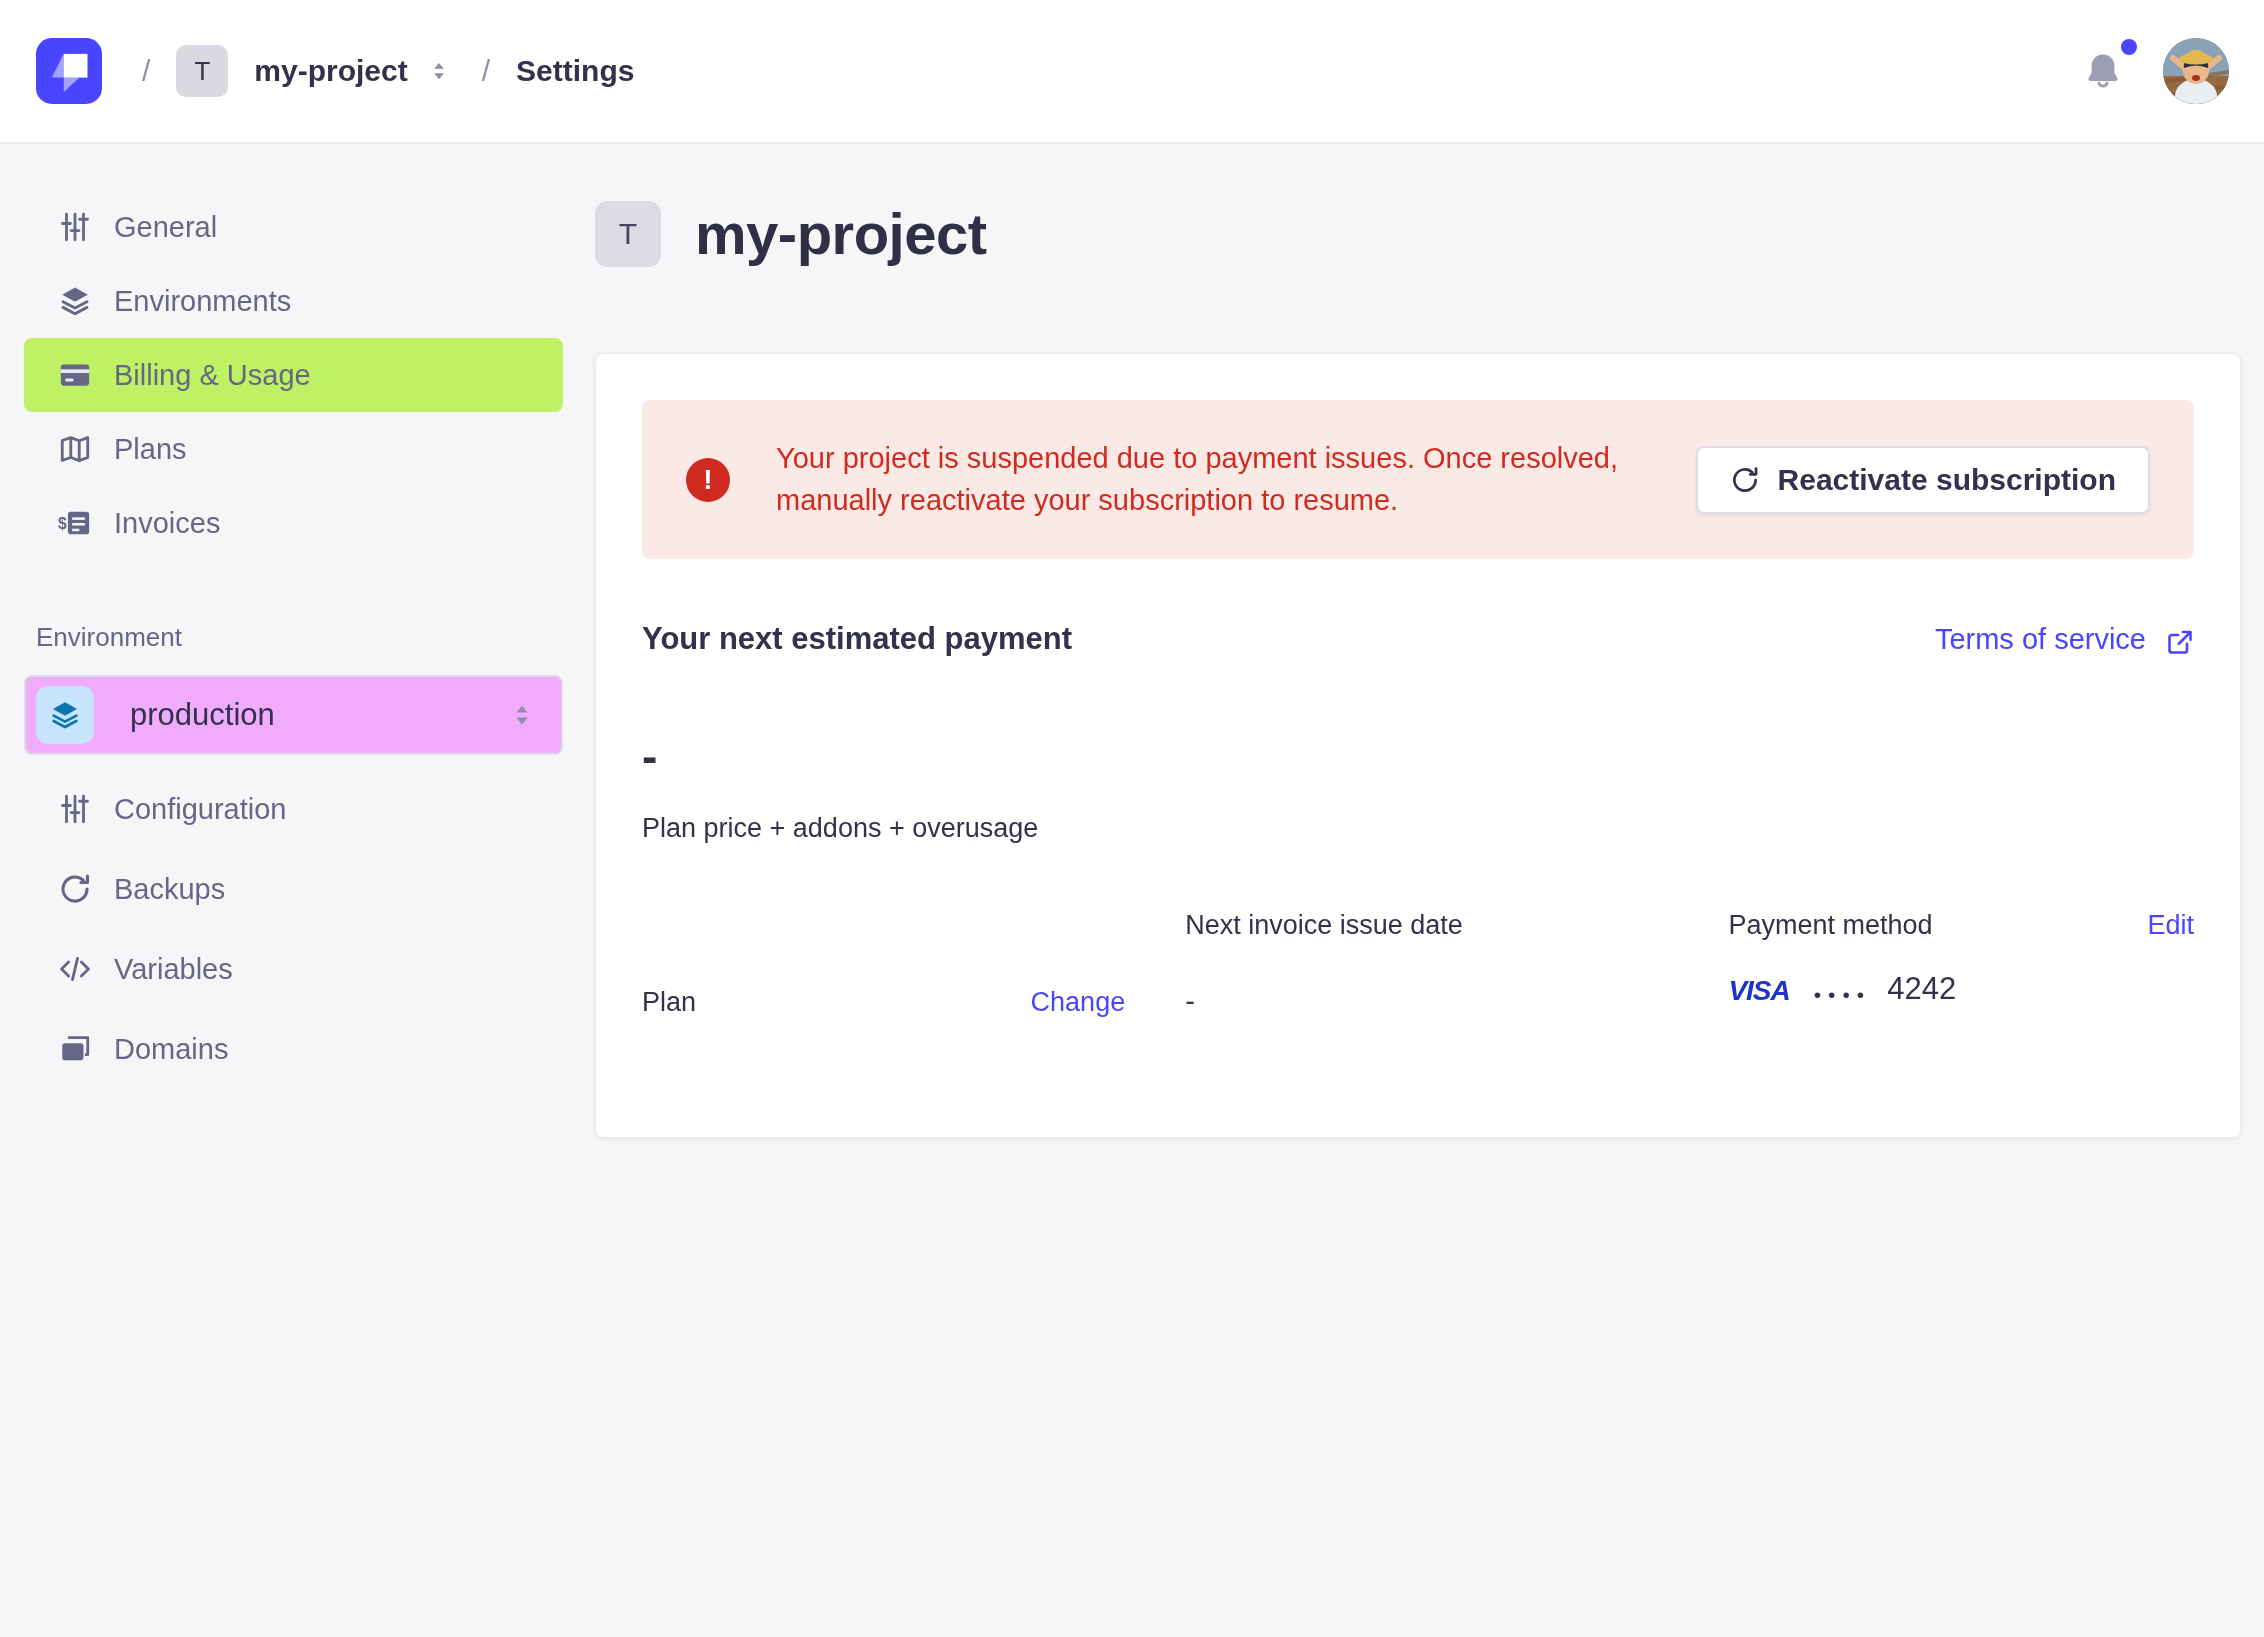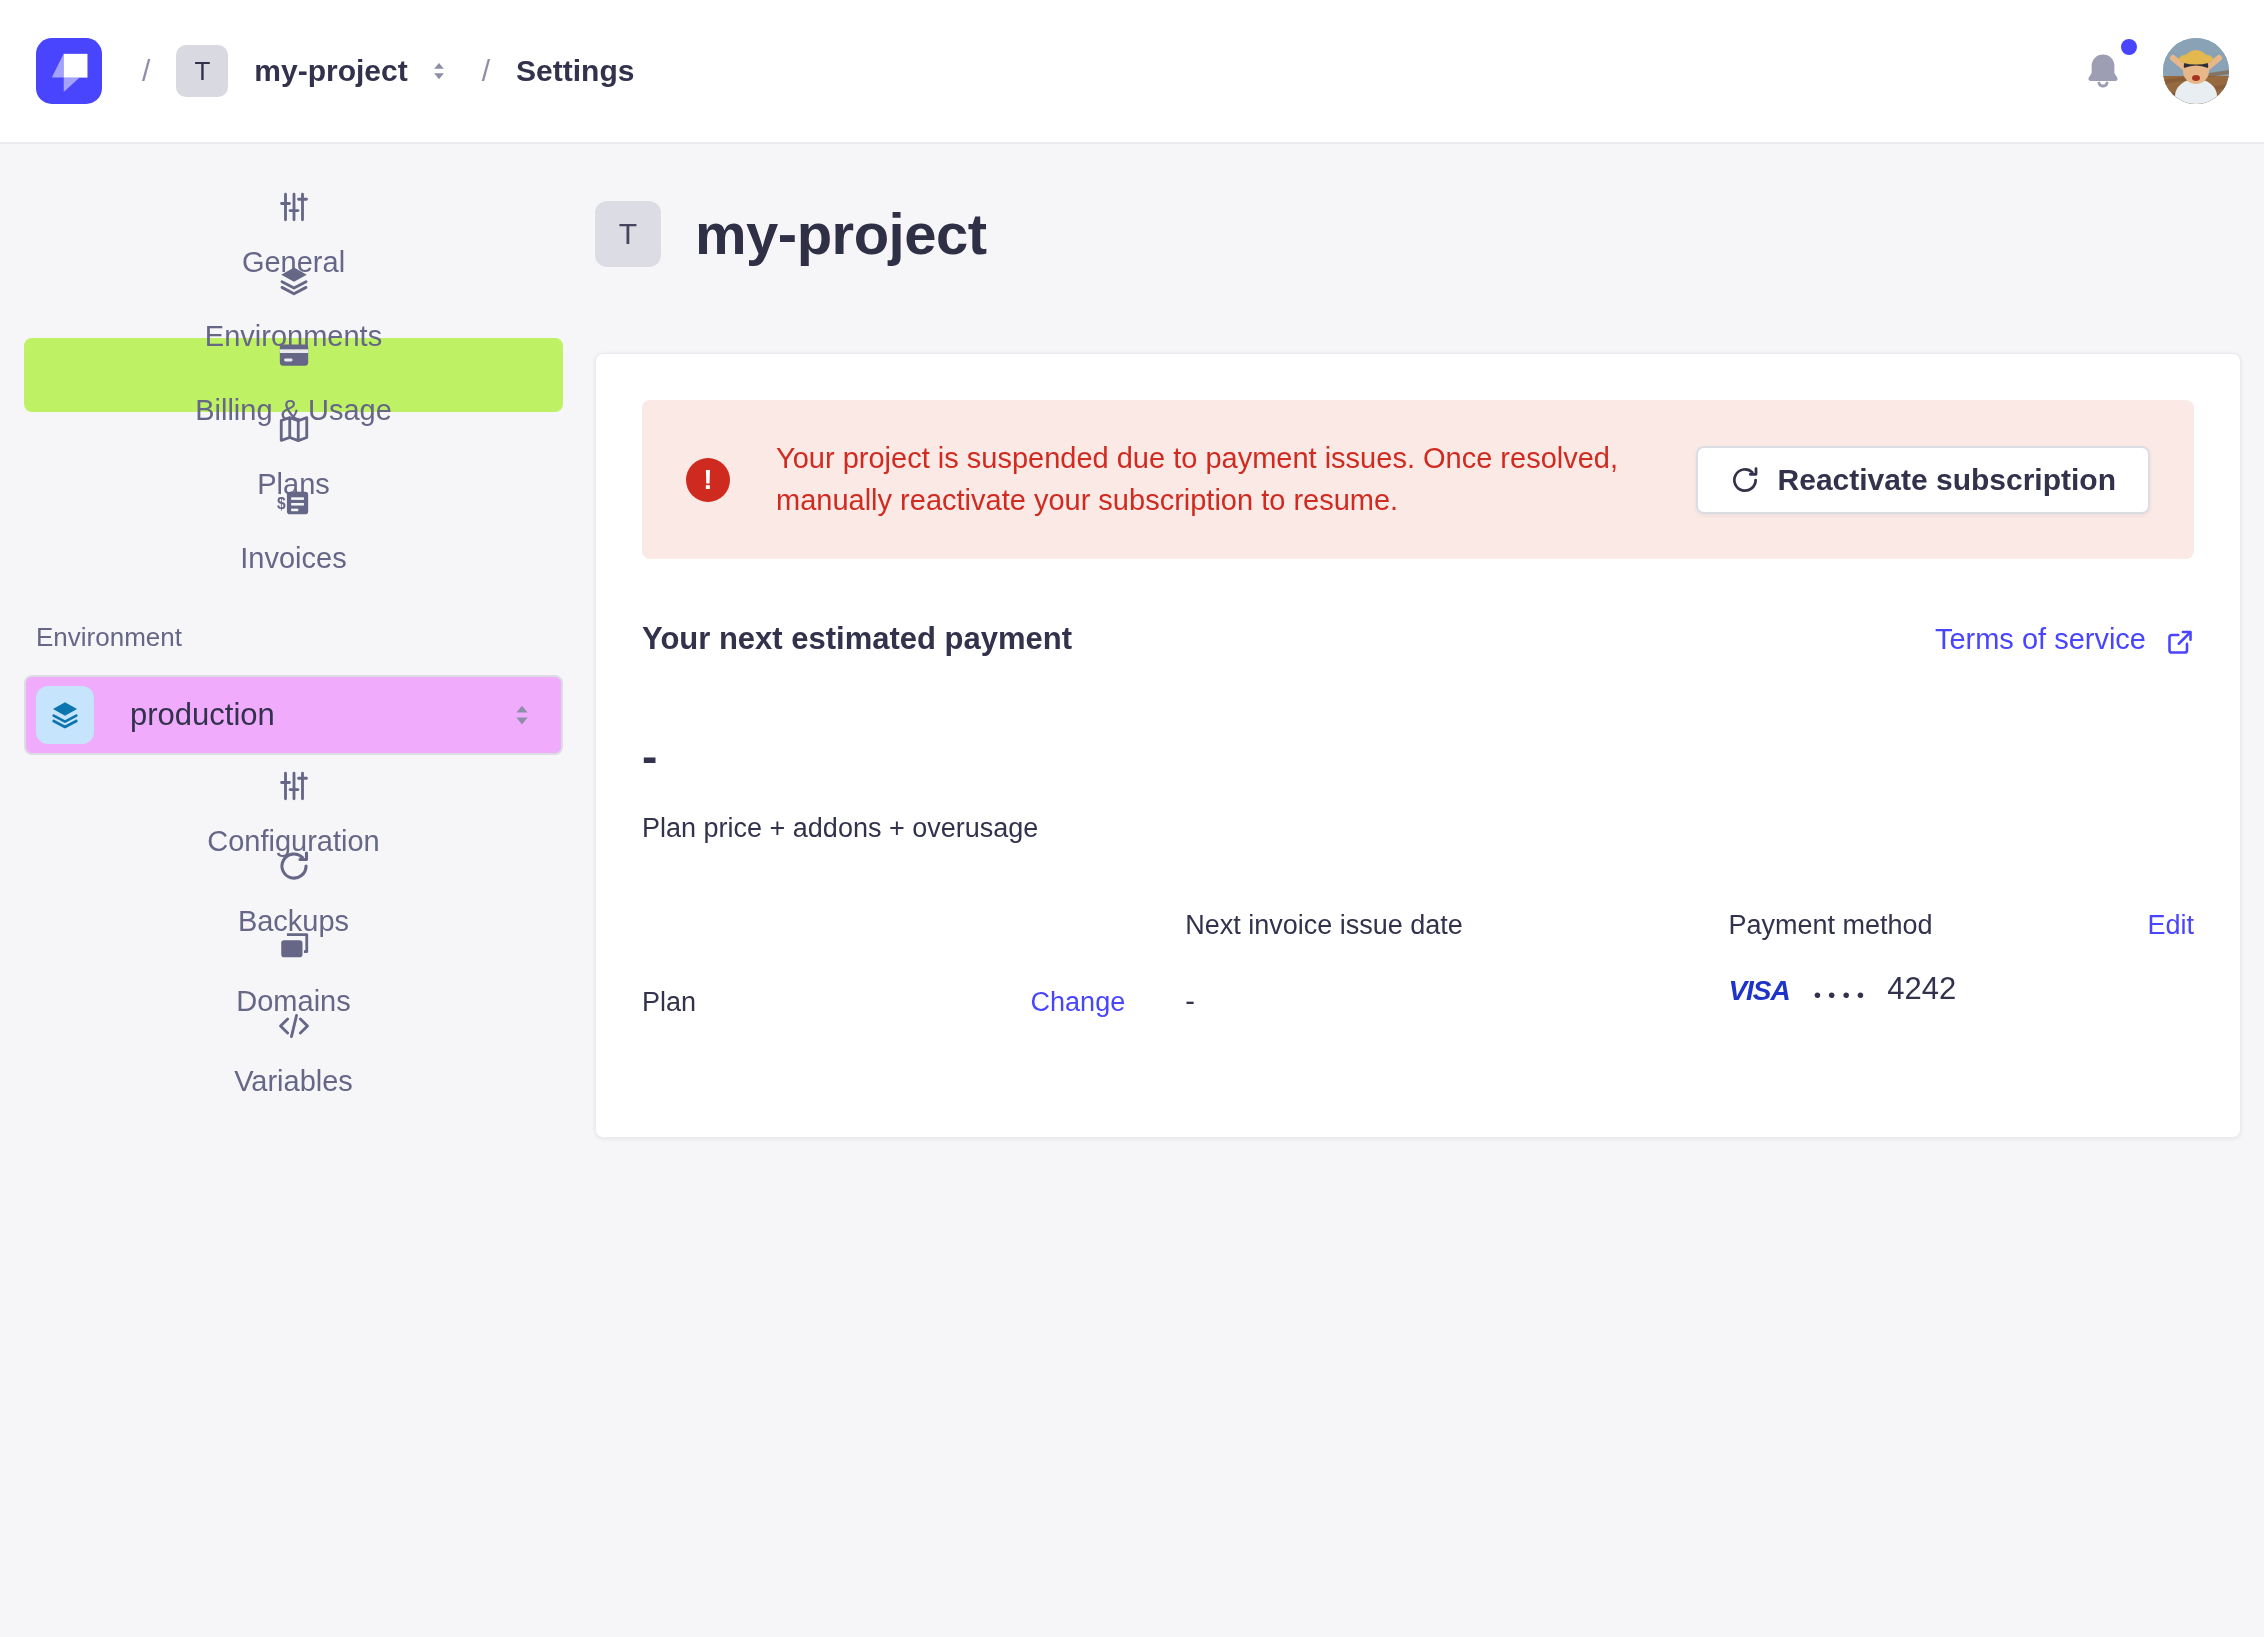--- a/index.html
+++ b/index.html
@@ -35,21 +35,21 @@
 
   
   .page-body { display:flex; height:1492px; }
   .sidebar { width:587px; flex:none; padding:46px 24px 0 24px; }
   .main { flex:1; padding:56px 24px 0 8px; }
 
   
   .nav-item {
     height:74px; display:flex; align-items:center; gap:22px;
     padding:0 34px; border-radius:8px; cursor:pointer;
-    color:#666687; font-size:29px; font-weight:500;flex-direction:column;
+    color:#666687; font-size:29px; font-weight:500;
   }
   .nav-item.selected { background:#bef264; }
   .nav-item .icn { width:34px; height:34px; flex:none; }
   .env-label { margin:62px 12px 0 12px; font-size:26px; color:#666687; font-weight:400; }
   .env-select {
     margin-top:22px; height:80px; background:#f0abfc;
     border:2px solid #dcdce4; border-radius:8px;
     display:flex; align-items:center; padding:0 24px 0 10px; cursor:pointer;
   }
   .env-chip {
@@ -260,31 +260,31 @@
           <span>Configuration</span>
         </div>
         <div class="nav-item">
           <svg class="icn" viewBox="0 0 24 24" fill="none" stroke="currentColor" stroke-width="2.2" stroke-linecap="round">
             <path d="M20.5 12a8.5 8.5 0 1 1-2.6-6.1"></path>
             <path d="M20.8 2.8v4.6h-4.6" stroke-linejoin="round"></path>
           </svg>
           <span>Backups</span>
         </div>
         <div class="nav-item">
+          <svg class="icn" viewBox="0 0 24 24" fill="none" stroke="currentColor" stroke-width="2" stroke-linecap="round" stroke-linejoin="round">
+            <path d="M7.5 7L2.5 12l5 5M16.5 7l5 5-5 5M13.8 4.5l-3.6 15"></path>
+          </svg>
+          <span>Variables</span>
+        </div>
+        <div class="nav-item">
           <svg class="icn" viewBox="0 0 24 24">
             <path d="M7 4h14v12h-2" fill="none" stroke="currentColor" stroke-width="2" stroke-linejoin="round"></path>
             <rect x="3" y="8" width="15" height="12" rx="2" fill="currentColor"></rect>
           </svg>
           <span>Domains</span>
-        </div>
-        <div class="nav-item">
-          <svg class="icn" viewBox="0 0 24 24" fill="none" stroke="currentColor" stroke-width="2" stroke-linecap="round" stroke-linejoin="round">
-            <path d="M7.5 7L2.5 12l5 5M16.5 7l5 5-5 5M13.8 4.5l-3.6 15"></path>
-          </svg>
-          <span>Variables</span>
         </div>
       </div>
     </aside>
 
     <main class="main">
 
       <div class="page-title">
         <span class="badge-t-lg">T</span>
         <h1 class="title-text">my-project</h1>
       </div>

